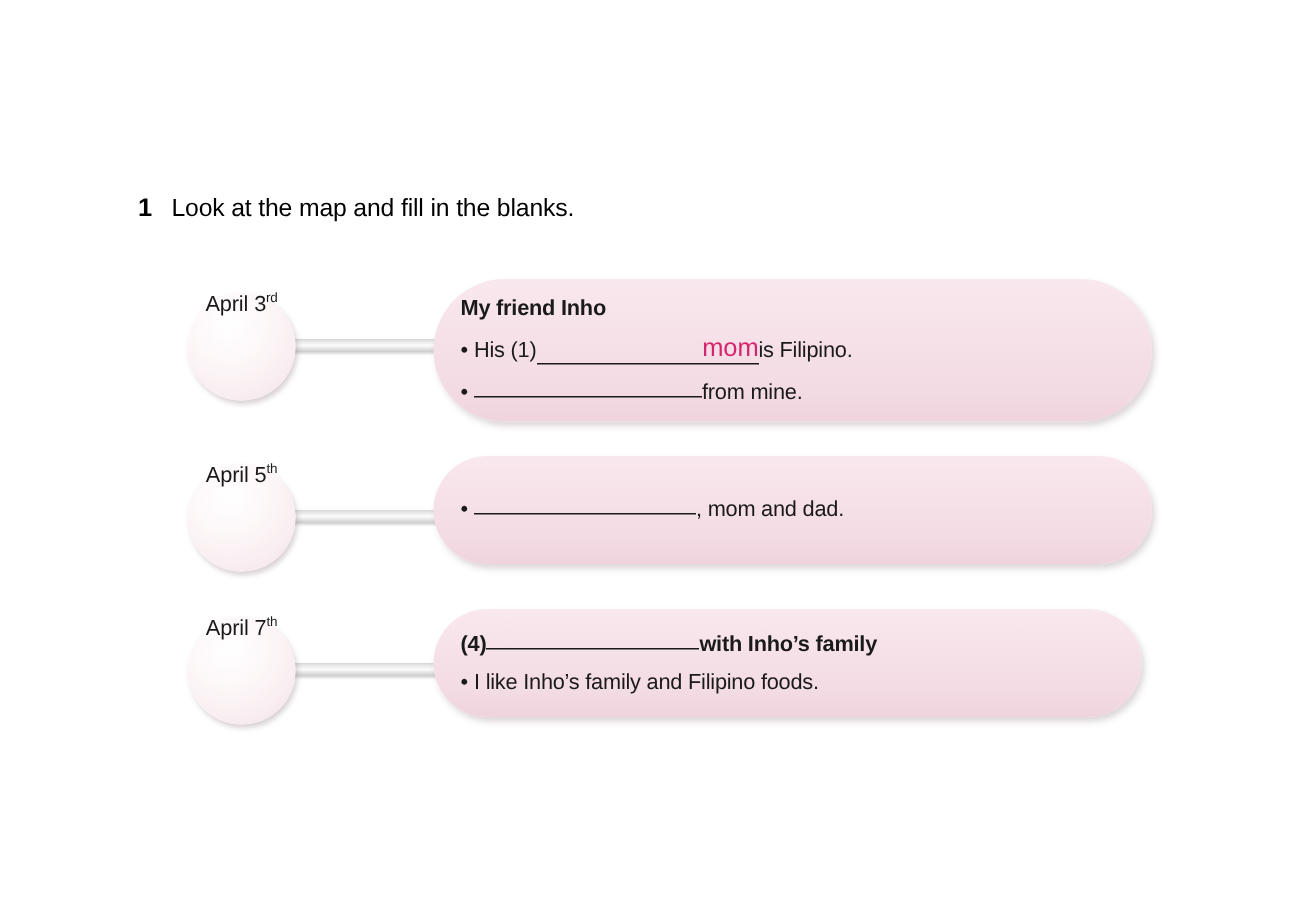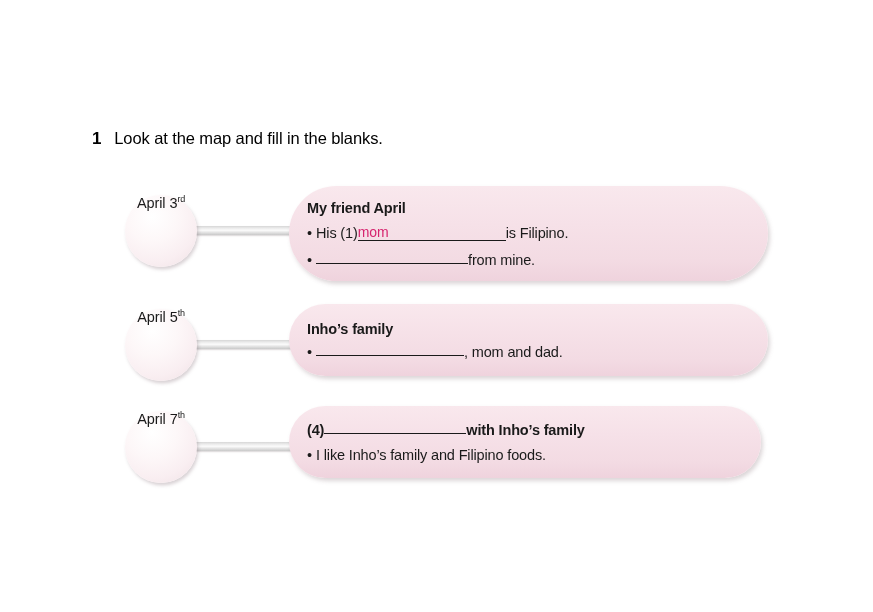--- a/index.html
+++ b/index.html
@@ -170,24 +170,24 @@
     width: 9px;
     flex: 0 0 auto;
     font-size: 14.5px;
     line-height: 1;
   }
 
   
   .blank {
     display: inline-block;
     border-bottom: 1.3px solid #1a1a1a;
-    text-align: left;
+    text-align: right;
     vertical-align: baseline;
     color: #d6246e;
-    font-size: 14px;
+    font-size: 17px;
     letter-spacing: -0.1px;
     position: relative;
     top: -1px;
   }
   .blank-1 { width: 148px; }
   .blank-2 { width: 152px; }
   .blank-3 { width: 148px; }
   .blank-4 { width: 142px; }
 
   .heading-line {
@@ -214,21 +214,21 @@
 
   <div class="row row-1">
 
     <div class="date-bubble">
       <span class="date-label"><span>April 3</span><sup>rd</sup></span>
     </div>
 
     <div class="connector"></div>
 
     <div class="pill">
-      <div class="pill-heading">My friend April</div>
+      <div class="pill-heading">My friend Inho</div>
 
       <div class="pill-line">
         <span class="bullet">•</span>
         <span>His (1)</span>
         <span class="blank blank-1">mom</span>
         <span> is Filipino.</span>
       </div>
 
       <div class="pill-line">
         <span class="bullet">•</span>
@@ -240,21 +240,20 @@
 
   <div class="row row-2">
 
     <div class="date-bubble">
       <span class="date-label"><span>April 5</span><sup>th</sup></span>
     </div>
 
     <div class="connector"></div>
 
     <div class="pill">
-      <div class="pill-heading">Inho’s family</div>
 
       <div class="pill-line">
         <span class="bullet">•</span>
         <span class="blank blank-3"></span>
         <span>, mom and dad.</span>
       </div>
     </div>
   </div>
 
   <div class="row row-3">

